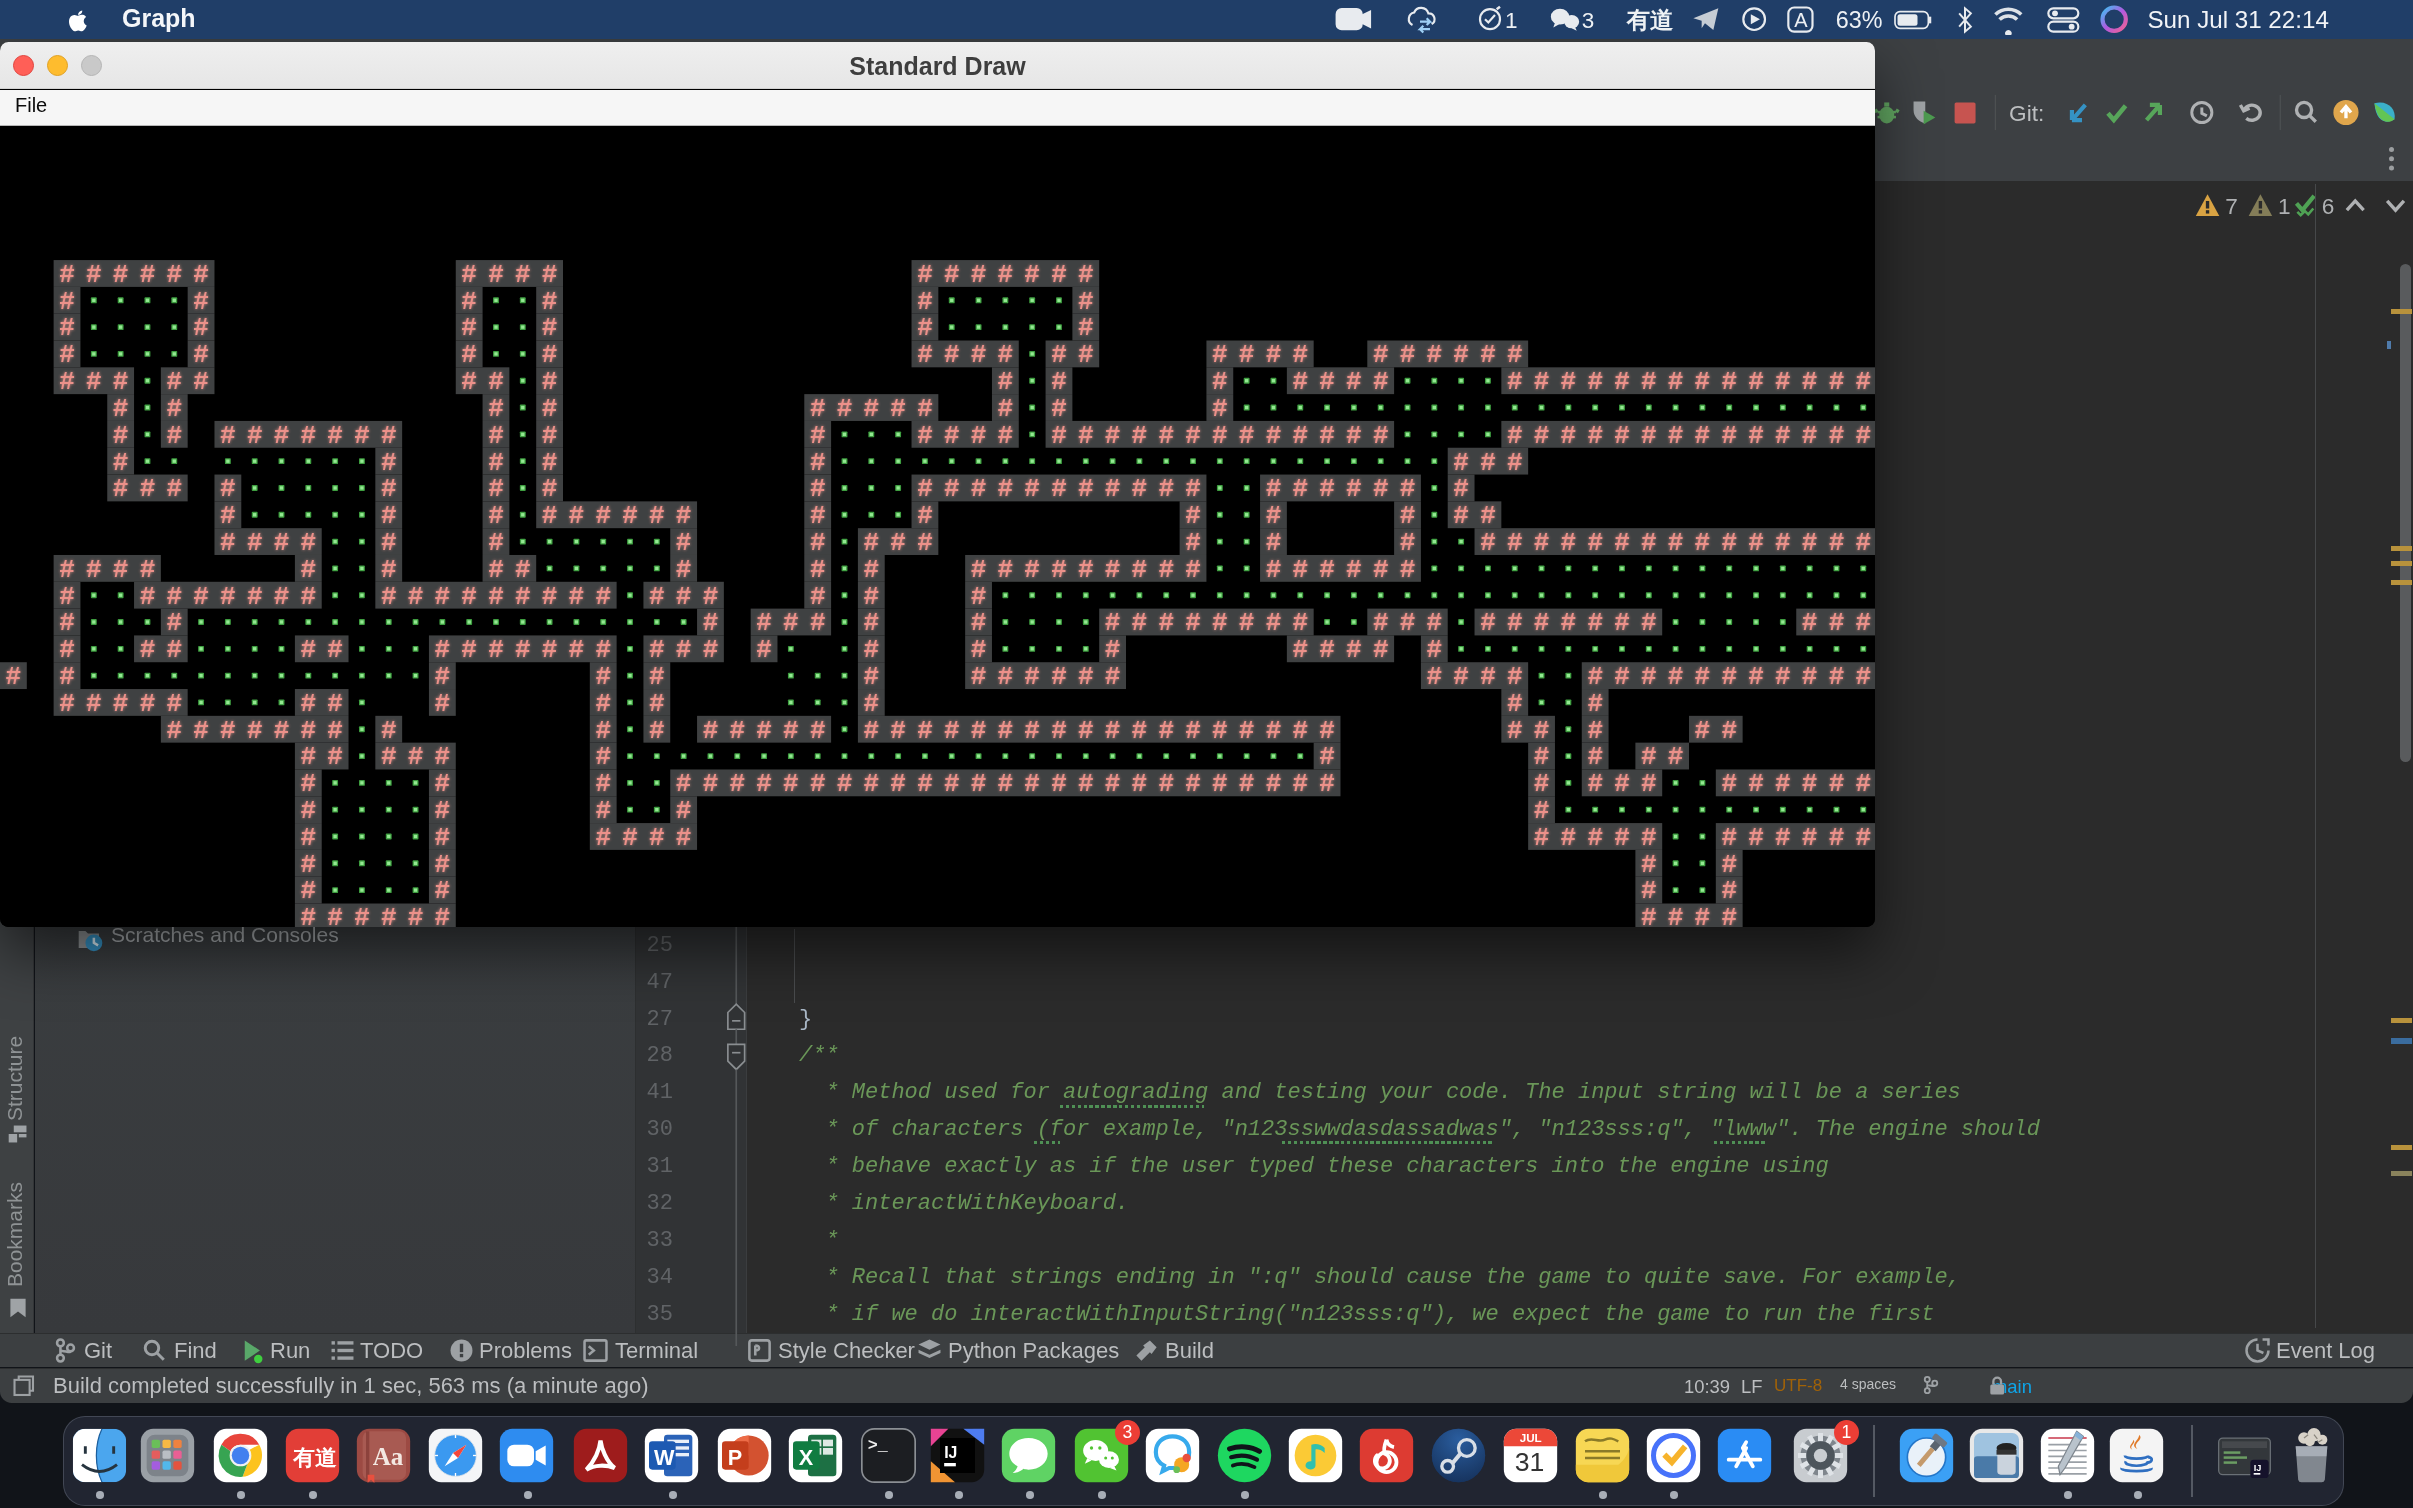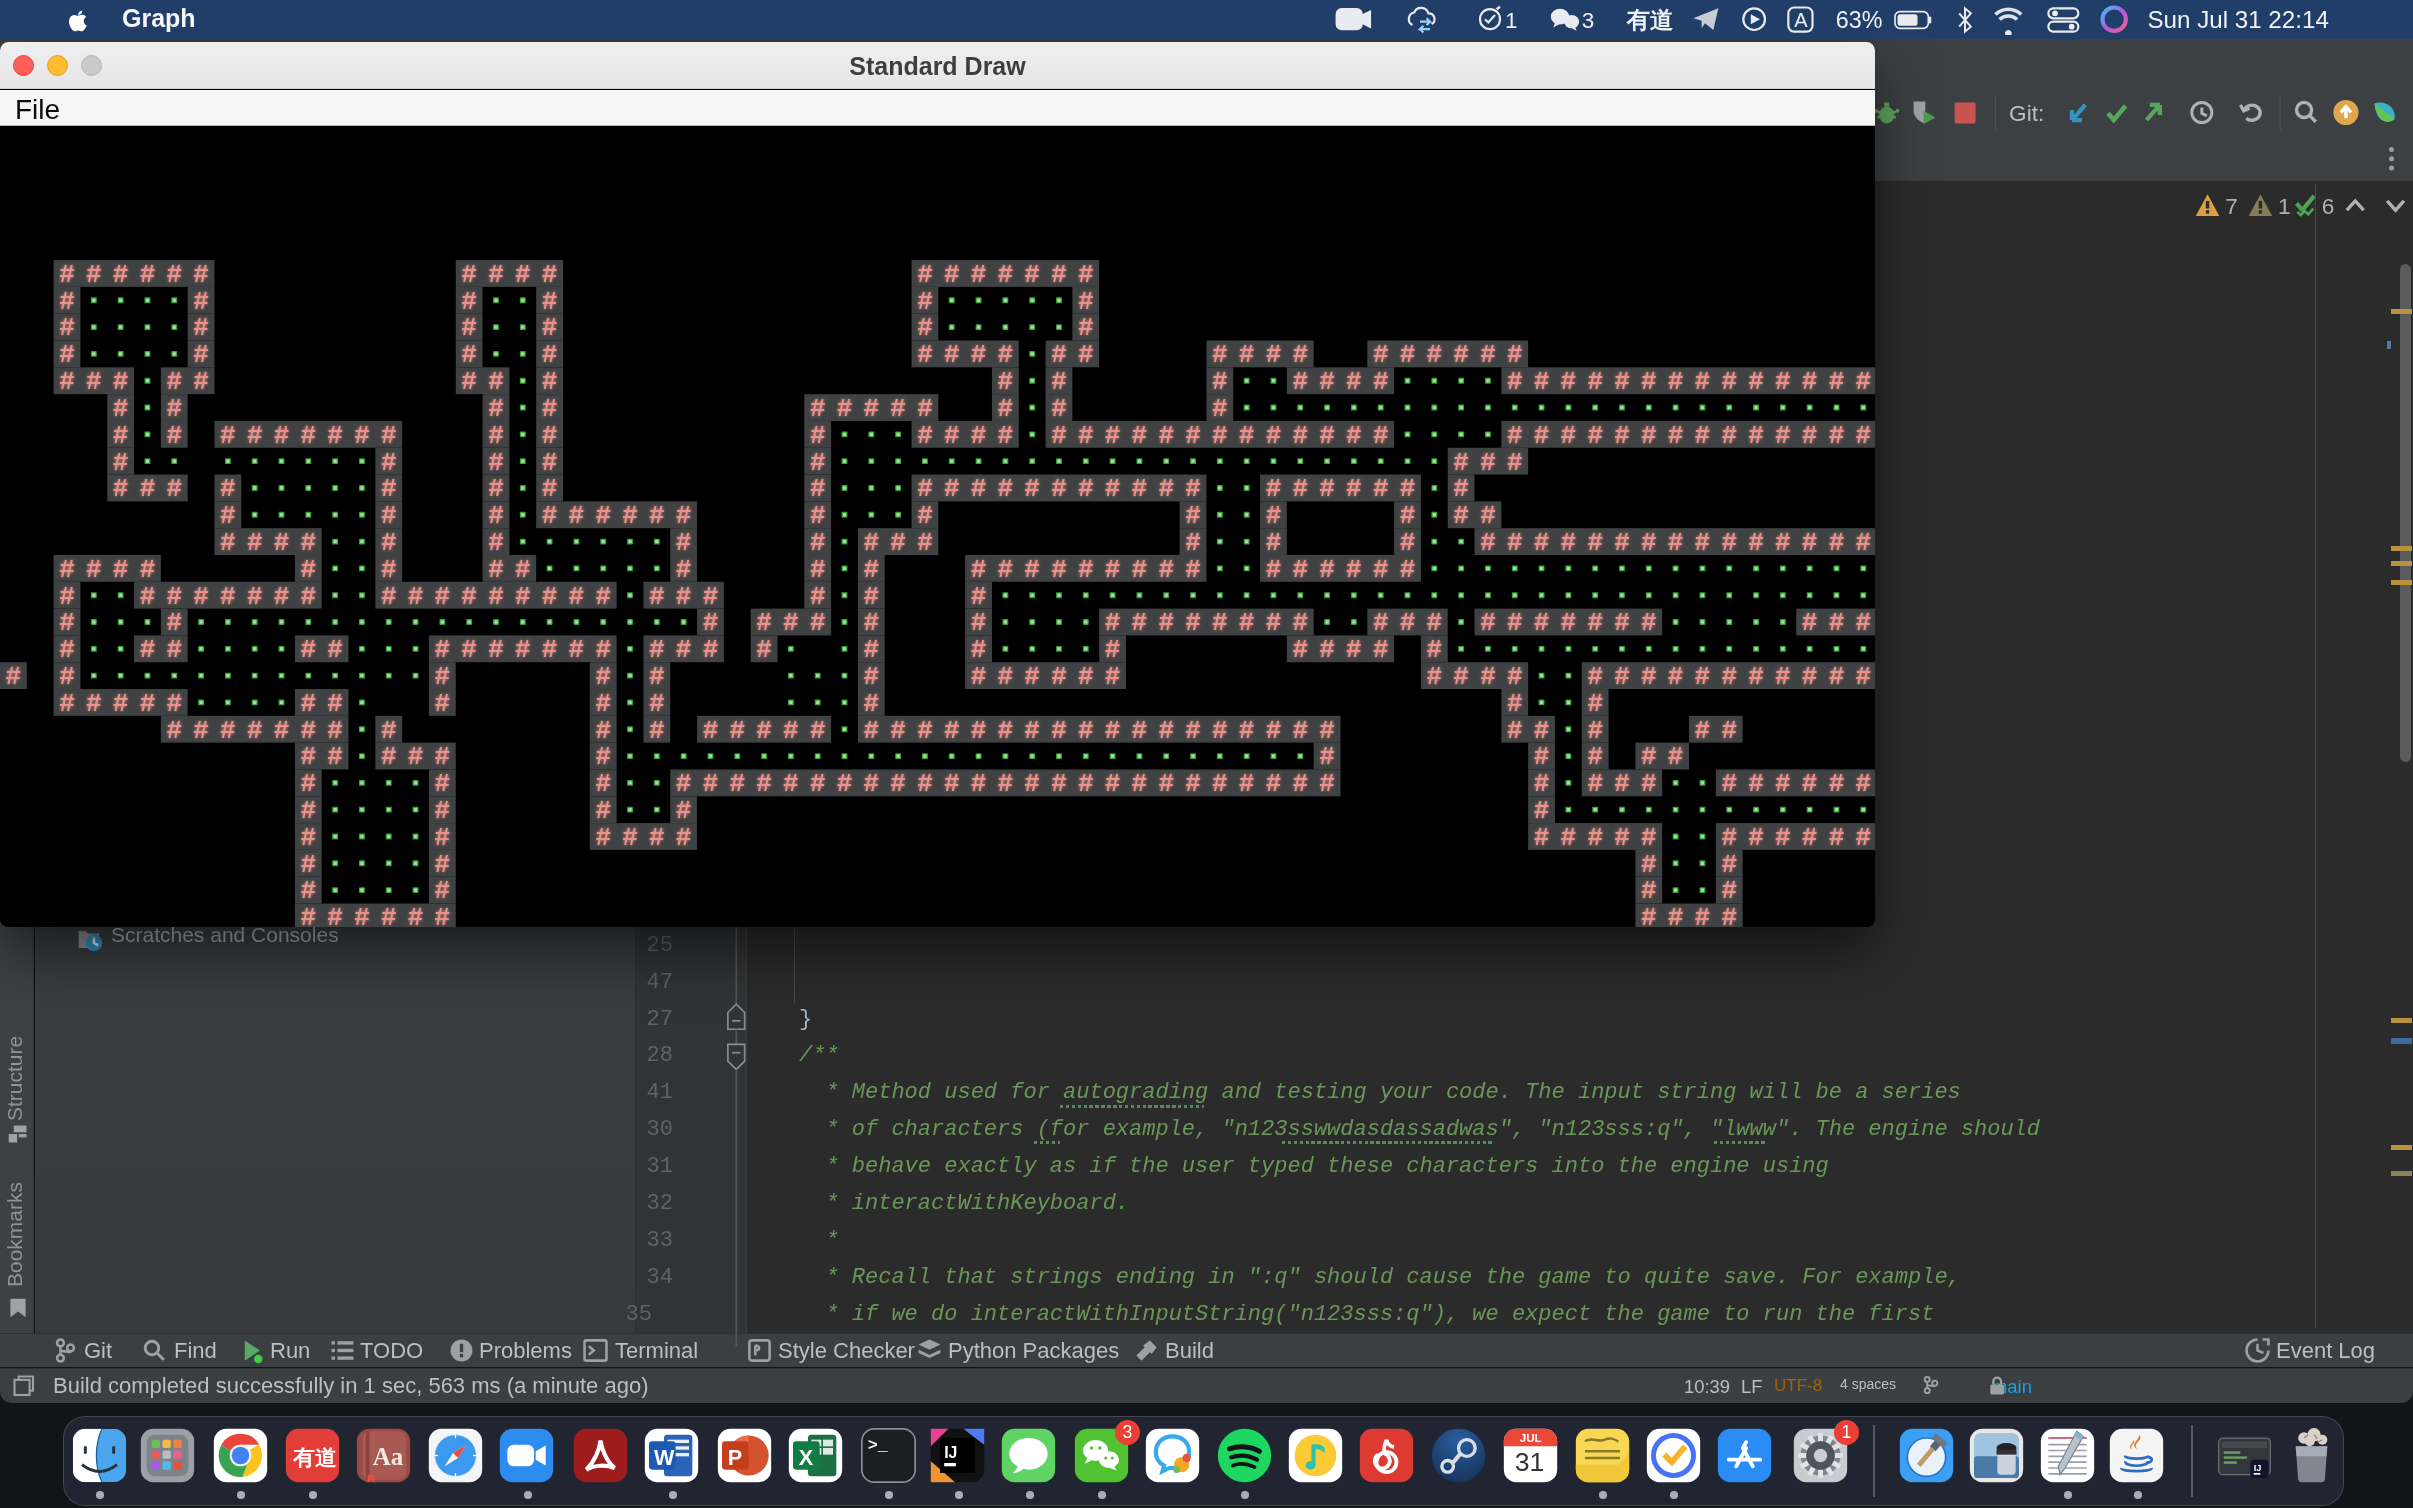--- a/index.html
+++ b/index.html
@@ -94,21 +94,21 @@
 <div class="ln" style="left:623px;top:927px">25</div>
 <div class="ln" style="left:623px;top:964px">47</div>
 <div class="ln" style="left:623px;top:1001px">27</div>
 <div class="ln" style="left:623px;top:1037px">28</div>
 <div class="ln" style="left:623px;top:1074px">41</div>
 <div class="ln" style="left:623px;top:1111px">30</div>
 <div class="ln" style="left:623px;top:1148px">31</div>
 <div class="ln" style="left:623px;top:1185px">32</div>
 <div class="ln" style="left:623px;top:1222px">33</div>
 <div class="ln" style="left:623px;top:1259px">34</div>
-<div class="ln" style="left:602px;top:1296px">35</div>
+<div class="ln" style="left:623px;top:1296px">35</div>
 <div class="code" style="left:799px;top:1001px;color:#a9b7c6;font-style:normal">}</div>
 <div class="code" style="left:799px;top:1037px">/**</div>
 <div class="code" style="left:799px;top:1074px">  * Method used for autograding and testing your code. The input string will be a series</div>
 <div class="code" style="left:799px;top:1111px">  * of characters (for example, "n123sswwdasdassadwas", "n123sss:q", "lwww". The engine should</div>
 <div class="code" style="left:799px;top:1148px">  * behave exactly as if the user typed these characters into the engine using</div>
 <div class="code" style="left:799px;top:1185px">  * interactWithKeyboard.</div>
 <div class="code" style="left:799px;top:1222px">  *</div>
 <div class="code" style="left:799px;top:1259px">  * Recall that strings ending in ":q" should cause the game to quite save. For example,</div>
 <div class="code" style="left:799px;top:1296px">  * if we do interactWithInputString("n123sss:q"), we expect the game to run the first</div>
 <div class="abs" style="left:1060px;top:1105px;width:144px;height:2.5px;background:repeating-linear-gradient(90deg,#4f8f55 0 3.4px,transparent 3.4px 5.9px)"></div>
@@ -238,21 +238,21 @@
     <rect x="3" y="11" width="18" height="13" rx="2" fill="#9da1a4"></rect>
     <path d="M7,11 V7 a5,5 0 0 1 10,0 V11" stroke="#9da1a4" stroke-width="3" fill="none"></path>
   </svg>
 <div class="abs" style="left:0;top:42px;width:1875px;height:885px;border-radius:8.4px;box-shadow:0 25px 59px rgba(0,0,0,0.55);background:#000"></div>
 <div class="abs" style="left:0;top:42px;width:1875px;height:47px;background:linear-gradient(180deg,#efefef,#e6e6e6);border-radius:8.4px 8.4px 0 0;border-bottom:0.8px solid #d2d2d2"></div>
 <div class="abs" style="left:12.6px;top:55px;width:21px;height:21px;border-radius:50%;background:#ff5f57;border:0.8px solid #e0443e"></div>
 <div class="abs" style="left:47px;top:55px;width:21px;height:21px;border-radius:50%;background:#febc2e;border:0.8px solid #e0a123"></div>
 <div class="abs" style="left:81px;top:55px;width:21px;height:21px;border-radius:50%;background:#c9c9c9;border:0.8px solid #b5b5b5"></div>
 <div class="abs" style="left:0;top:52px;width:1875px;text-align:center;font-size:25px;font-weight:bold;color:#3e3e3e">Standard Draw</div>
 <div class="abs" style="left:0;top:90px;width:1875px;height:36px;background:#f6f6f6;border-bottom:1.7px solid #b6b6b6"></div>
-<div class="abs" style="left:15px;top:94px;font-size:28px;color:#0b0b0b">File</div>
+<div class="abs" style="left:15px;top:94px;font-size:20px;color:#0b0b0b">File</div>
 <div class="abs" style="left:0;top:126px;width:1875px;height:801px;background:#000;border-radius:0 0 8.4px 8.4px;overflow:hidden">
     <svg class="abs" width="1875" height="801" viewBox="0 0 2238 956" style="left:0;top:0">
       <g fill="#3f4142">
         <rect x="64" y="160" width="192" height="32"></rect>
         <rect x="544" y="160" width="128" height="32"></rect>
         <rect x="1088" y="160" width="224" height="32"></rect>
         <rect x="64" y="192" width="32" height="32"></rect>
         <rect x="224" y="192" width="32" height="32"></rect>
         <rect x="544" y="192" width="32" height="32"></rect>
         <rect x="640" y="192" width="32" height="32"></rect>

